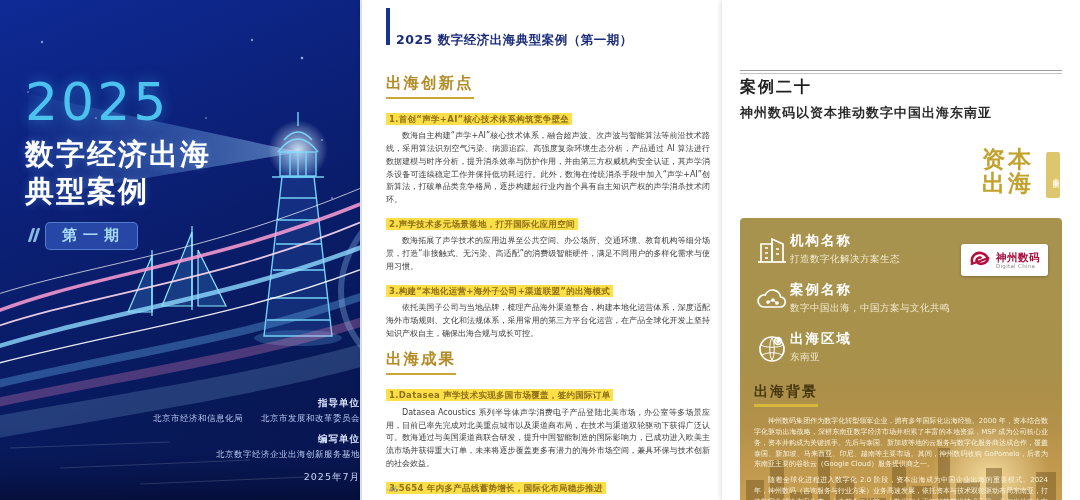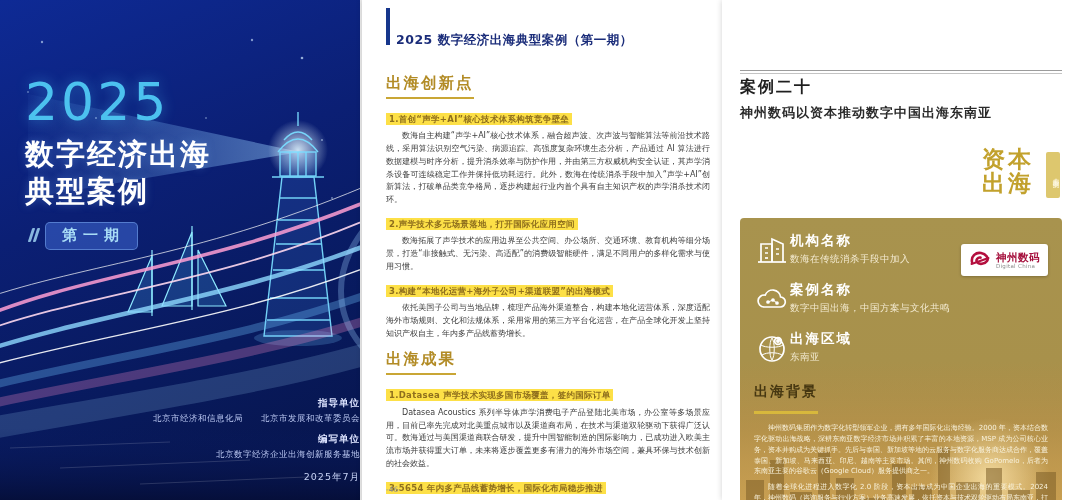--- a/index.html
+++ b/index.html
@@ -58,21 +58,21 @@
   .card-content{position:relative;padding:14px 14px 0 14px;}
   .info-row{display:flex;align-items:flex-start;gap:0;margin-bottom:13px;}
   .info-icon{width:36px;height:36px;flex:none;}
   .info-label{font-size:13.5px;font-weight:800;letter-spacing:2px;color:#ffffff;}
   .info-value{font-size:9.5px;color:#f3ead0;margin-top:3px;letter-spacing:.5px;}
   .logo-box{position:absolute;right:14px;top:26px;background:#ffffff;border-radius:3px;
     display:flex;align-items:center;gap:5px;padding:5px 8px;box-shadow:0 1px 3px rgba(0,0,0,.25);}
   .logo-cn{color:#a50f3c;font-weight:800;font-size:10.5px;line-height:1.15;letter-spacing:.5px;}
   .logo-en{color:#8a8a8a;font-size:5.5px;letter-spacing:.3px;}
   .bg-title{display:inline-block;font-size:14px;font-weight:800;color:#463711;letter-spacing:2px;
-    border-bottom:3px solid #d8b83c;padding-bottom:10px;margin:4px 0 9px 0;}
+    border-bottom:3px solid #d8b83c;padding-bottom:3px;margin:4px 0 9px 0;}
   .bg-para{font-size:7px;line-height:1.55;color:#f8f1da;text-align:justify;text-indent:2em;margin:0 0 5px 0;}
 </style>
 </head>
 <body>
 
 <div class="canvas">
 
   <div class="cover">
     <svg class="art" width="360" height="500" viewBox="0 0 360 500">
       <defs>
@@ -177,21 +177,21 @@
         <div class="item">
           <span class="item-heading">1.首创“声学+AI”核心技术体系构筑竞争壁垒</span>
           <p class="item-body">数海自主构建“声学+AI”核心技术体系，融合超声波、次声波与智能算法等前沿技术路线，采用算法识别空气污染、病源追踪、高强度复杂环境生态分析，产品通过 AI 算法进行数据建模与时序分析，提升消杀效率与防护作用，并由第三方权威机构安全认证，其声学消杀设备可连续稳定工作并保持低功耗运行。此外，数海在传统消杀手段中加入“声学+AI”创新算法，打破单品类竞争格局，逐步构建起行业内首个具有自主知识产权的声学消杀技术闭环。</p>
         </div>
         <div class="item">
           <span class="item-heading">2.声学技术多元场景落地，打开国际化应用空间</span>
           <p class="item-body">数海拓展了声学技术的应用边界至公共空间、办公场所、交通环境、教育机构等细分场景，打造“非接触式、无污染、高适配”的消费级智能硬件，满足不同用户的多样化需求与使用习惯。</p>
         </div>
         <div class="item">
           <span class="item-heading">3.构建“本地化运营+海外子公司+渠道联盟”的出海模式</span>
-          <p class="item-body">依托美国子公司与当地品牌，梳理产品海外渠道整合，构建本地化运营体系，深度适配海外市场规则、文化和法规体系，采用常用的第三方平台化运营，在产品全球化开发上坚持知识产权自主，年内多产品线蓄势增长。</p>
+          <p class="item-body">依托美国子公司与当地品牌，梳理产品海外渠道整合，构建本地化运营体系，深度适配海外市场规则、文化和法规体系，采用常用的第三方平台化运营，在产品全球化开发上坚持知识产权自主，确保出海合规与成长可控。</p>
         </div>
       </div>
 
       <div class="section">
         <div class="section-title">出海成果</div>
         <div class="item">
           <span class="item-heading">1.Datasea 声学技术实现多国市场覆盖，签约国际订单</span>
           <p class="item-body">Datasea Acoustics 系列半导体声学消费电子产品登陆北美市场，办公室等多场景应用，目前已率先完成对北美重点城市以及渠道商布局，在技术与渠道双轮驱动下获得广泛认可。数海通过与美国渠道商联合研发，提升中国智能制造的国际影响力，已成功进入欧美主流市场并获得重大订单，未来将逐步覆盖更多有潜力的海外市场空间，兼具环保与技术创新的社会效益。</p>
         </div>
         <div class="item">
@@ -258,21 +258,21 @@
                 <path d="M18 30V7l11 5v18"></path>
                 <path d="M4 30h28"></path>
               <line x1="11" y1="16" x2="14" y2="16"></line>
                 <line x1="11" y1="21" x2="14" y2="21"></line>
                 <line x1="11" y1="26" x2="14" y2="26"></line>
               <line x1="22" y1="17" x2="25" y2="17"></line>
                 <line x1="22" y1="22" x2="25" y2="22"></line>
             </svg>
             <div>
               <div class="info-label">机构名称</div>
-              <div class="info-value">数海在传统消杀手段中加入</div>
+              <div class="info-value">打造数字化解决方案生态</div>
             </div>
           </div>
           <div class="info-row">
             <svg class="info-icon" viewBox="0 0 36 36" fill="none" stroke="#ffffff" stroke-width="1.7">
               <path d="M10 26a6 6 0 1 1 1.2-11.9A8 8 0 0 1 26.6 16 5 5 0 0 1 26 26z"></path>
               <circle cx="14" cy="21" r="1" fill="#fff"></circle>
                 <circle cx="19" cy="19" r="1" fill="#fff"></circle>
                 <circle cx="23" cy="22" r="1" fill="#fff"></circle>
               <path d="M14 21l5-2 4 3" stroke-width="1"></path>
             </svg>

